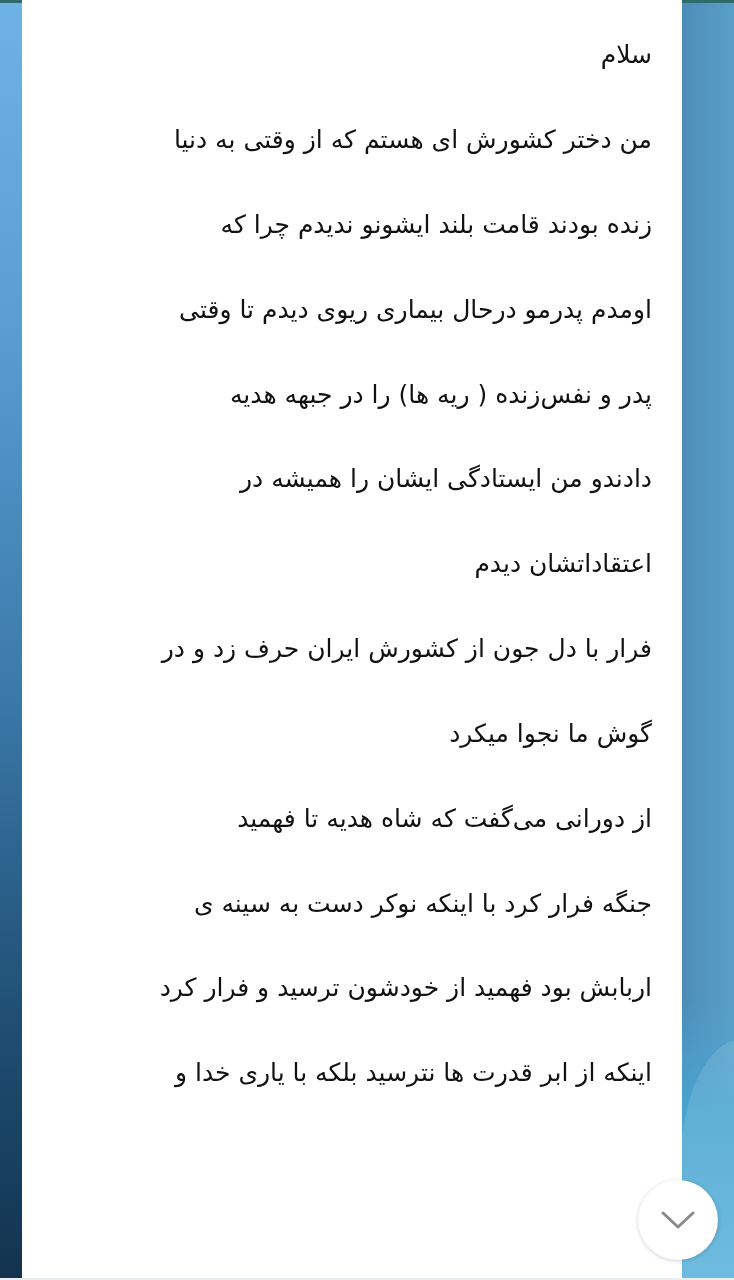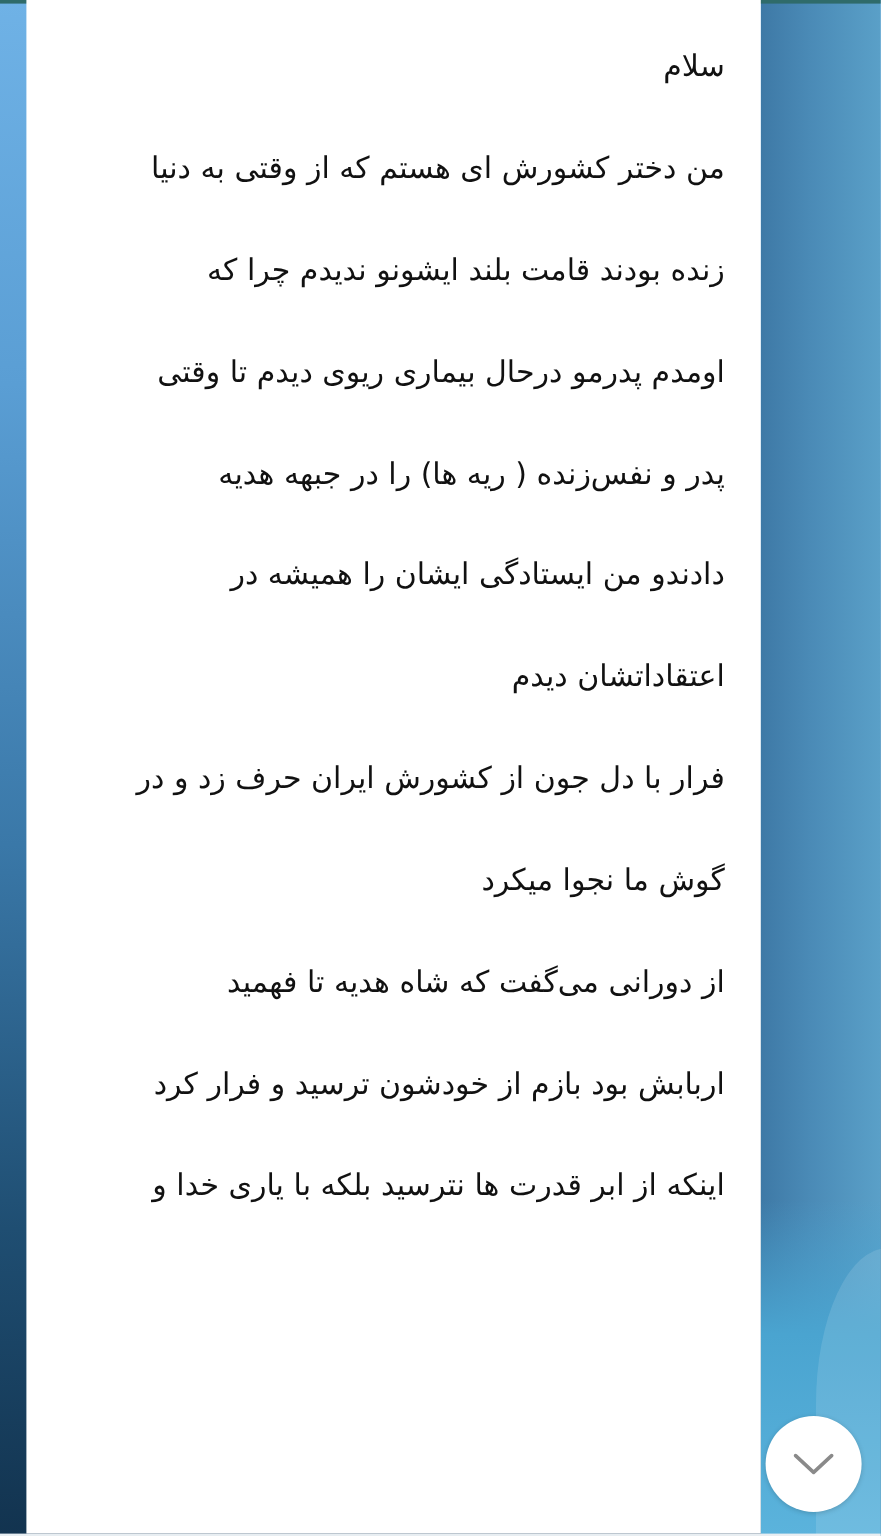--- a/index.html
+++ b/index.html
@@ -40,21 +40,21 @@
     .topline {
       position: absolute;
       top: 0; left: 0; right: 0;
       height: 3px;
       background: #2f6b6a;
     }
     .bubble {
       position: absolute;
       left: 22px;
       top: 0;
-      width: 612px;
+      width: 660px;
       height: 1278px;
       background: #ffffff;
       box-sizing: border-box;
       padding: 0 30px 0 3px;
       overflow: hidden;
     }
     .message {
       direction: rtl;
       text-align: right;
       margin: 0;
@@ -109,21 +109,22 @@
     <span class="msg-line">سلام</span>
     <span class="msg-line">من دختر کشورش ای هستم که از وقتی به دنیا</span>
     <span class="msg-line">زنده بودند قامت بلند ایشونو ندیدم چرا که</span>
     <span class="msg-line">اومدم پدرمو درحال بیماری ریوی دیدم تا وقتی</span>
     <span class="msg-line">پدر  و نفس‌زنده ( ریه ها) را در جبهه هدیه</span>
     <span class="msg-line">دادندو من ایستادگی  ایشان را همیشه در</span>
     <span class="msg-line">اعتقاداتشان دیدم</span>
     <span class="msg-line">فرار با دل جون از کشورش ایران حرف زد و در</span>
     <span class="msg-line">گوش ما نجوا میکرد</span>
     <span class="msg-line">از دورانی می‌گفت که شاه هدیه تا فهمید</span>
-    <span class="msg-line">اربابش بود بازم از خودشون ترسید و فرار کرد</span>
+    <span class="msg-line">جنگه فرار کرد با اینکه نوکر دست به سینه ی</span>
+    <span class="msg-line">اربابش بود فهمید از خودشون ترسید و فرار کرد</span>
     <span class="msg-line">اینکه از ابر قدرت ها نترسید بلکه با یاری خدا و</span>
     
     
     
     
     
     
     
     
     

